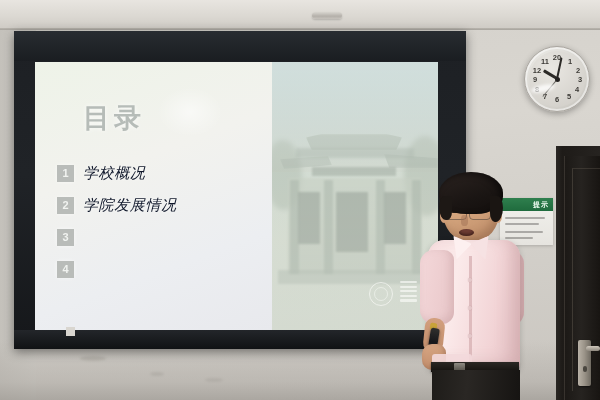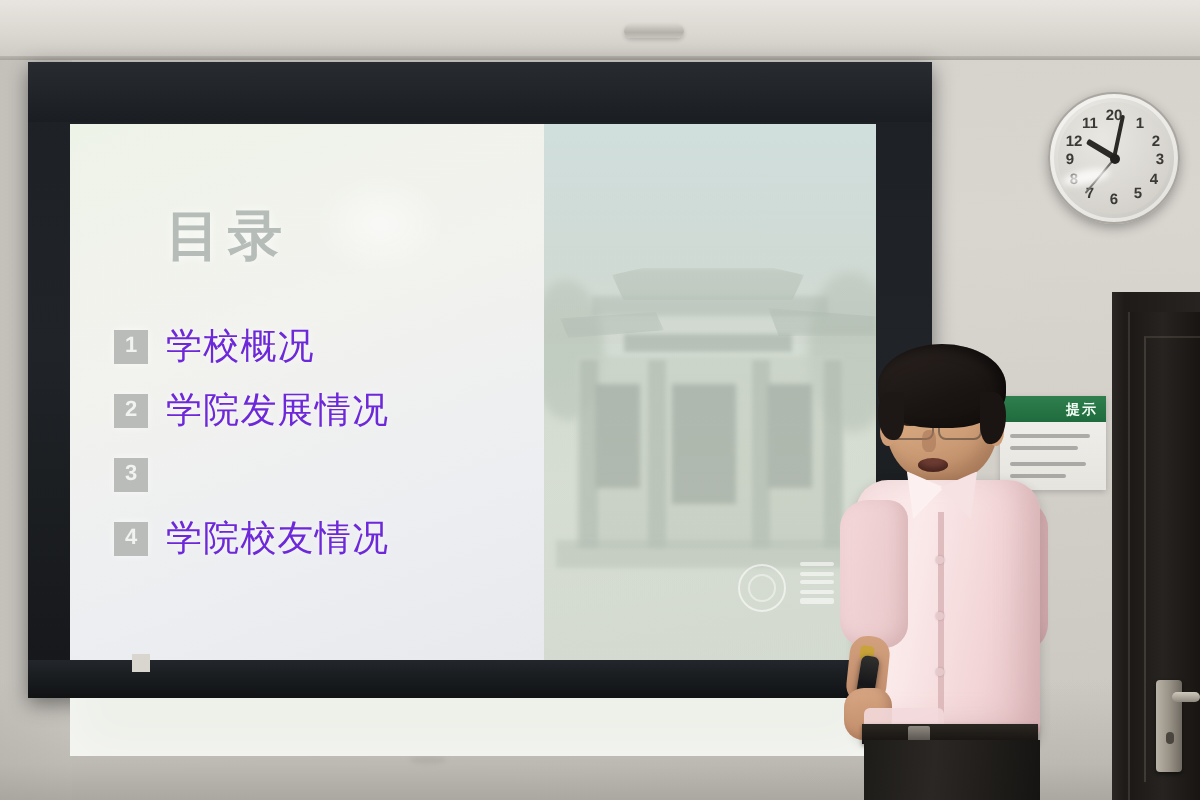--- a/index.html
+++ b/index.html
@@ -60,21 +60,21 @@
     background:linear-gradient(180deg,#23262a,#101214);
     border-radius:0 0 2px 2px;
   }
   .screen-tab{
     position:absolute;left:66px;top:327px;width:9px;height:9px;
     background:#d9d6d0;
   }
 
   
   .slide{
-    position:absolute;left:35px;top:62px;width:403px;height:316px;
+    position:absolute;left:35px;top:62px;width:403px;height:268px;
     overflow:hidden;
     background:#eef0ea;
     box-shadow:inset 0 0 26px rgba(255,255,255,.45);
   }
   .slide-left{
     position:absolute;left:0;top:0;width:237px;height:268px;
     background:linear-gradient(160deg,#eef3e8 0%,#f2f2ee 38%,#eceef1 72%,#e8e9ed 100%);
   }
   .slide-right{
     position:absolute;left:237px;top:0;width:166px;height:268px;
@@ -142,23 +142,24 @@
   .toc-num{
     width:17px;height:17px;flex:0 0 17px;
     background:#b9bcb9;
     color:#f1f3f0;
     font-size:11px;font-weight:700;
     display:flex;align-items:center;justify-content:center;
     margin-right:9px;
     box-shadow:0 0 4px rgba(255,255,255,.6);
   }
   .toc-label{
-    font-size:18px;color:#6d28d9;letter-spacing:.6px;
+    font-size:15px;color:#0f172a;letter-spacing:.6px;
     text-shadow:0 0 4px rgba(255,255,255,.75);
     white-space:nowrap;
+    font-style:italic;
   }
   .hotspot{
     position:absolute;left:122px;top:25px;width:66px;height:50px;
     background:radial-gradient(ellipse at center,rgba(255,255,255,.55),rgba(255,255,255,0) 70%);
     pointer-events:none;
   }
 
   
   .clock{
     position:absolute;left:524px;top:46px;width:64px;height:64px;border-radius:50%;
@@ -435,21 +436,20 @@
       </div>
       <div class="toc-row">
         <div class="toc-num">2</div>
         <div class="toc-label">学院发展情况</div>
       </div>
       <div class="toc-row">
         <div class="toc-num">3</div>
       </div>
       <div class="toc-row">
         <div class="toc-num">4</div>
-        <div class="toc-label">学院校友情况</div>
       </div>
     </div>
   </div>
 
   <div class="screen-bottom-bar"></div>
   <div class="screen-tab"></div>
 
   <div class="clock">
     <div class="clock-face">
       <div class="clock-brand"></div>

